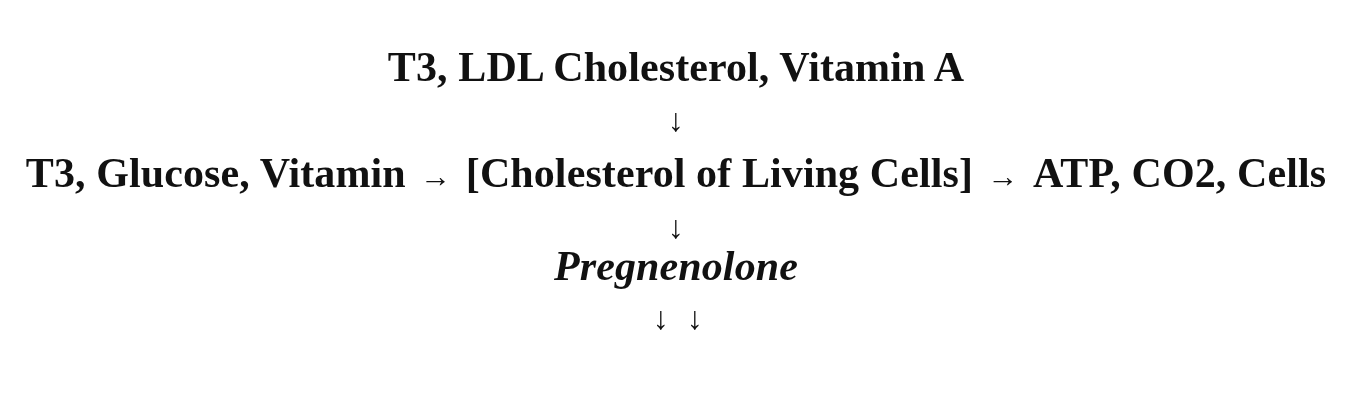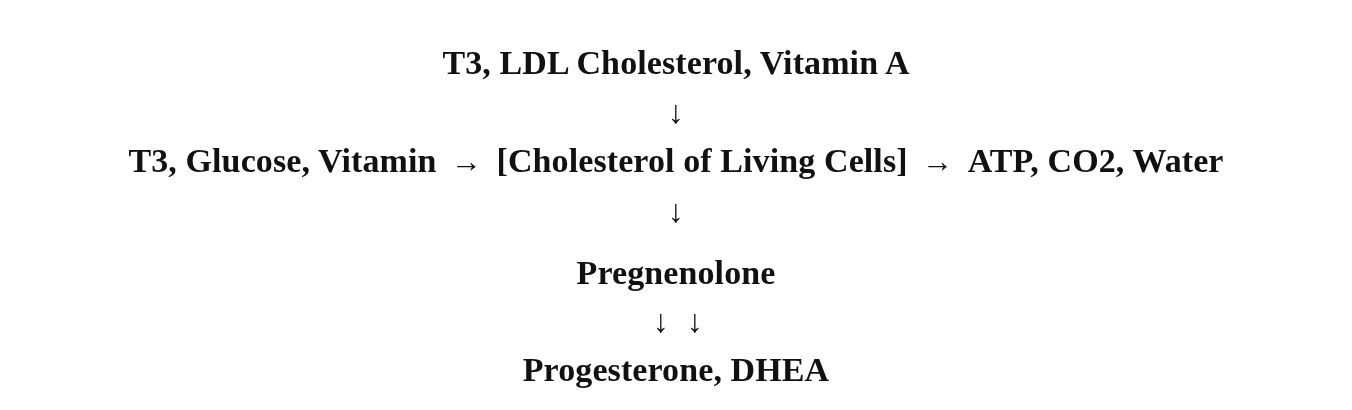--- a/index.html
+++ b/index.html
@@ -30,21 +30,21 @@
   
   .row {
     width: 100%;
     text-align: center;
     white-space: nowrap;
     line-height: 1;
   }
 
   .node-text {
     font-weight: bold;
-    font-size: 34px;
+    font-size: 42px;
     letter-spacing: 0.1px;
     color: #111111;
   }
 
   
   .reaction-row {
     font-weight: bold;
     font-size: 34px;
     color: #111111;
   }
@@ -66,21 +66,21 @@
 
   .arrow-pair .arrow-down + .arrow-down {
     margin-left: 14px;
   }
 
   
   .band-title   { margin-top: 46px; }
   .band-arrow1  { margin-top: 16px; }
   .band-react   { margin-top: 16px; }
   .band-arrow2  { margin-top: 17px; }
-  .band-preg    { margin-top: 29px; }
+  .band-preg    { margin-top: 2px; font-style: italic; }
   .band-arrow3  { margin-top: 15px; }
   .band-bottom  { margin-top: 16px; }
 
   
   .arrow-pair { padding-left: 4px; }
 </style>
 </head>
 <body>
 
 <div class="diagram">
@@ -91,33 +91,30 @@
 
   <div class="row band-arrow1">
     <span class="arrow-down">↓</span>
   </div>
 
   <div class="row band-react reaction-row">
     <span class="node-text">T3, Glucose, Vitamin</span>
     <span class="arrow-inline">→</span>
     <span class="node-text">[Cholesterol of Living Cells]</span>
     <span class="arrow-inline">→</span>
-    <span class="node-text">ATP, CO2, Water</span>
+    <span class="node-text">ATP, CO2, Cells</span>
   </div>
 
   <div class="row band-arrow2">
     <span class="arrow-down">↓</span>
   </div>
 
   <div class="row band-preg">
     <span class="node-text">Pregnenolone</span>
   </div>
 
   <div class="row band-arrow3 arrow-pair">
     <span class="arrow-down">↓</span>
     <span class="arrow-down">↓</span>
   </div>
 
-  <div class="row band-bottom">
-    <span class="node-text">Progesterone, DHEA</span>
-  </div>
 
 </div>
 
 </body></html>

